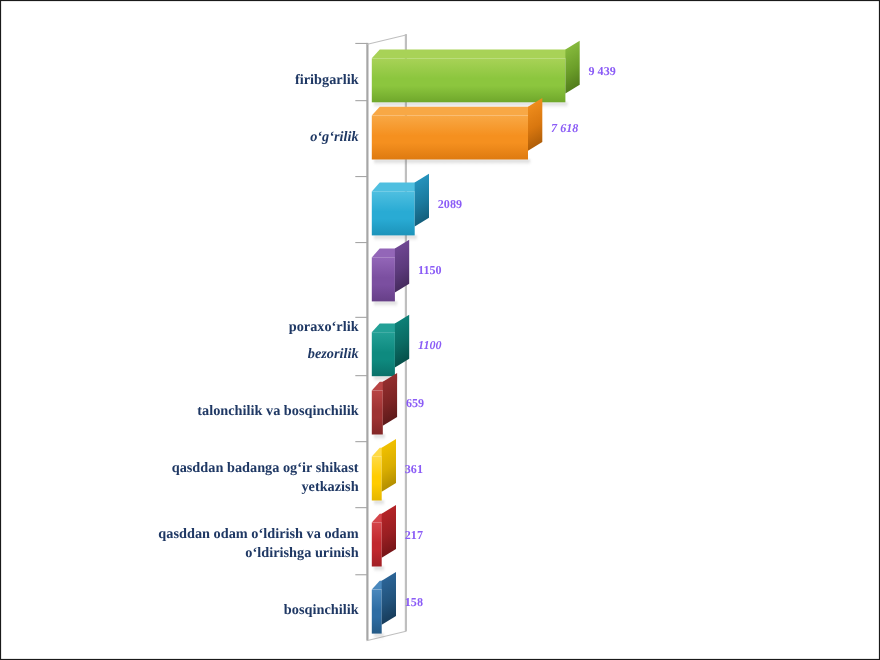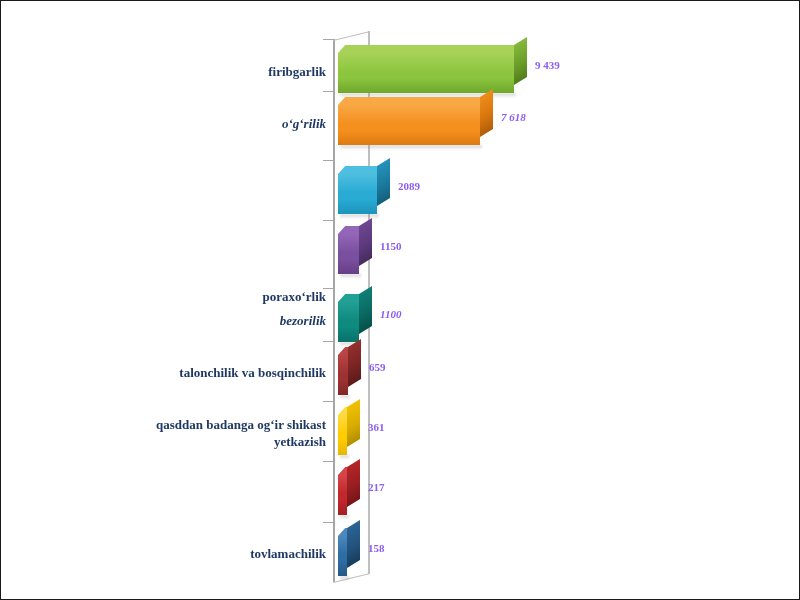--- a/index.html
+++ b/index.html
@@ -251,33 +251,35 @@
           <div class="bar" style="--c-base: #FFCC00; --c-light: #FFDA45; --c-dark: #E5B600; --c-top: #FFDA45; --c-cap: #D9AD00; --c-cap-l: #F0C000; --c-cap-d: #B38F00;">
             <div class="front"></div>
             <div class="top"></div>
             <div class="cap"></div>
           </div>
         </div>
         <div class="value-label" style="left: 367px; top: 20.1667px;">361</div>
       </div>
       <div class="row" style="top: 422.333px;">
         <div class="tick"></div>
+        <div class="cat-label" style="top: 16.1667px;">qasddan odam o‘ldirish va odam
+o‘ldirishga urinish</div>
         <div class="bar-wrap" style="width: 9px; top: 6.16667px;">
           <div class="bar-shadow" style="width: 9px;"></div>
           <div class="bar" style="--c-base: #C1272D; --c-light: #D4454A; --c-dark: #A01F24; --c-top: #D4454A; --c-cap: #991E22; --c-cap-l: #B42427; --c-cap-d: #771518;">
             <div class="front"></div>
             <div class="top"></div>
             <div class="cap"></div>
           </div>
         </div>
         <div class="value-label" style="left: 367px; top: 20.1667px;">217</div>
       </div>
       <div class="row" style="top: 482.667px;">
         <div class="tick"></div>
-        <div class="cat-label" style="top: 24.6667px;">tovlamachilik</div>
+        <div class="cat-label" style="top: 24.6667px;">bosqinchilik</div>
         <div class="bar-wrap" style="width: 9px; top: 6.16667px;">
           <div class="bar-shadow" style="width: 9px;"></div>
           <div class="bar" style="--c-base: #2E6DA4; --c-light: #4A88BD; --c-dark: #245985; --c-top: #4A88BD; --c-cap: #22537C; --c-cap-l: #2B6496; --c-cap-d: #183D5C;">
             <div class="front"></div>
             <div class="top"></div>
             <div class="cap"></div>
           </div>
         </div>
         <div class="value-label" style="left: 367px; top: 20.1667px; font-family: Liberation Serif, serif;">158</div>
       </div>

